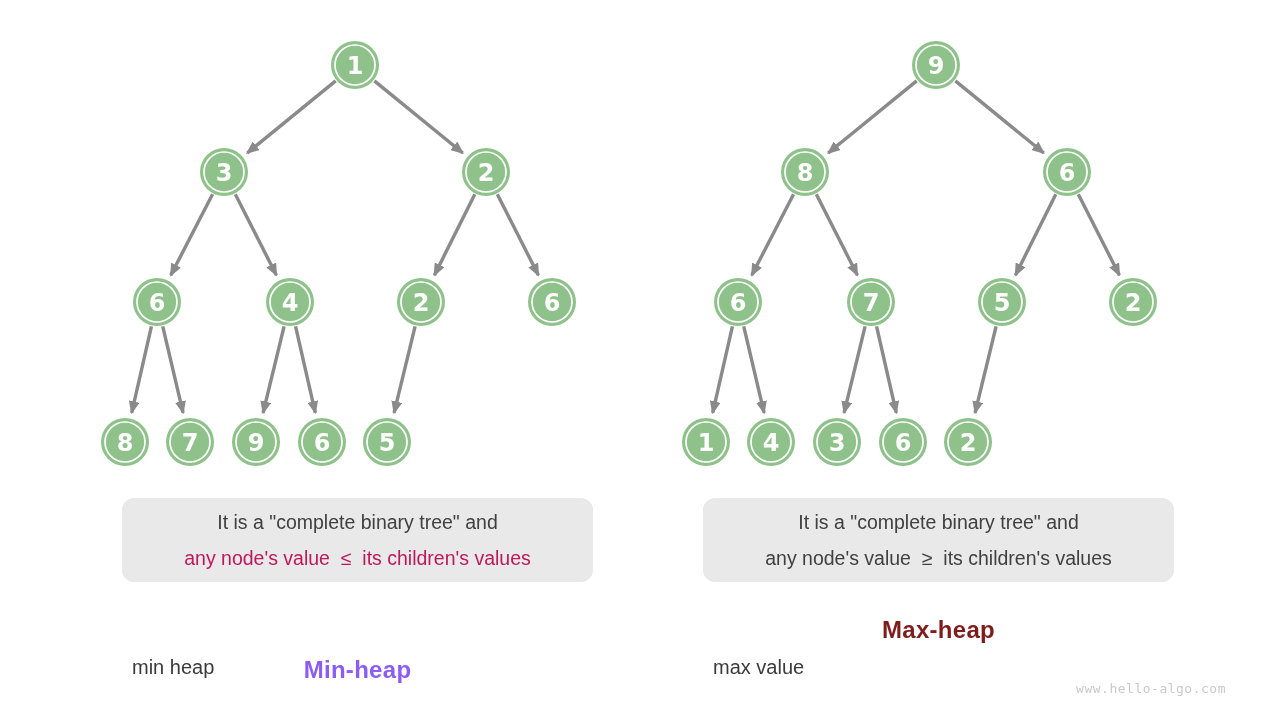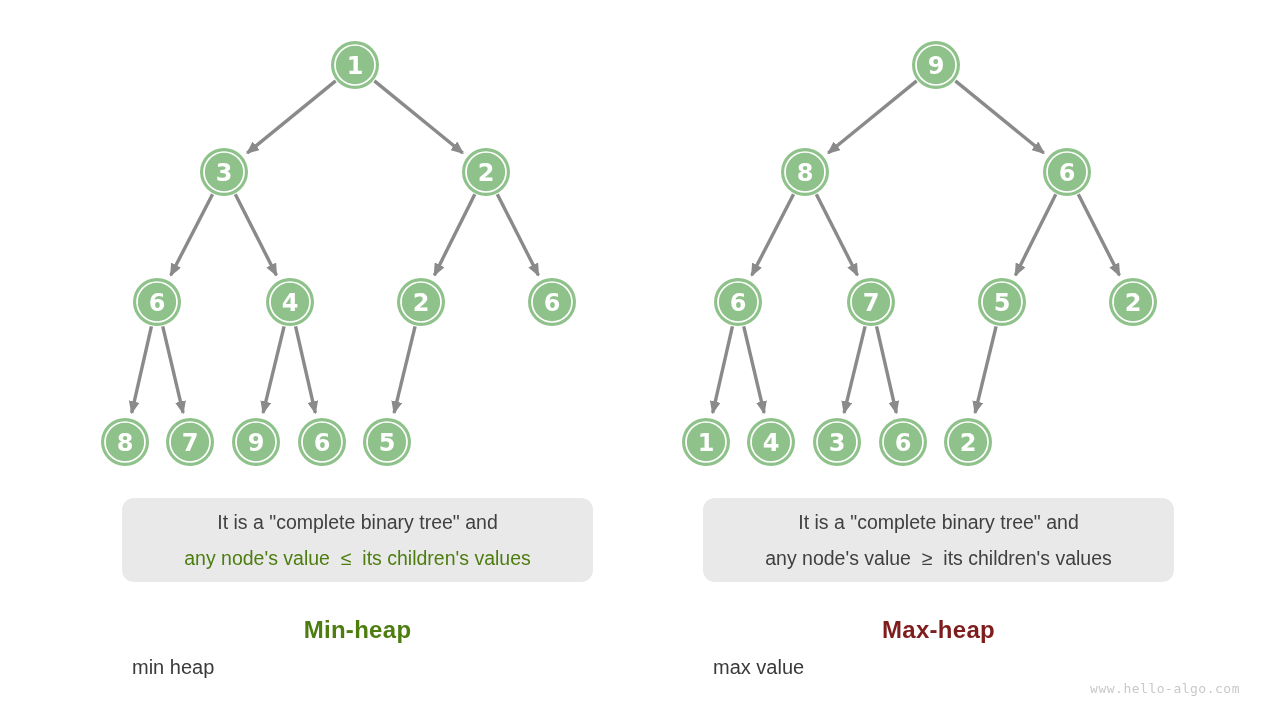--- a/index.html
+++ b/index.html
@@ -65,21 +65,21 @@
     top: 656px;
     left: 10px;
     width: 471px;
     text-align: left;
     font-size: 20px;
     color: #3a3a3a;
   }
   .watermark {
     position: absolute;
     top: 681px;
-    right: 40px;
+    right: 54px;
     font-family: "DejaVu Sans Mono", monospace;
     font-size: 13px;
     letter-spacing: 0.5px;
     color: #c9c9c9;
   }
   .node-value-text {
     font-family: "DejaVu Sans", sans-serif;
     font-size: 24px;
     font-weight: bold;
     fill: #ffffff;
@@ -240,23 +240,23 @@
           <circle cx="968" cy="442" r="24" fill="#8ec28a"></circle>
           <circle cx="968" cy="442" r="20" fill="none" stroke="#ffffff" stroke-width="1.7"></circle>
           <text x="968" y="442" dy="0.36em" text-anchor="middle" class="node-value-text" fill="#ffffff">2</text>
         </g>
       </g>
   </svg>
 
   <div class="panel left">
     <div class="caption-box" style="background: rgb(233, 233, 233);">
       <div class="caption-line" style="color: rgb(64, 64, 64);">It is a "complete binary tree" and</div>
-      <div class="caption-line" style="color: #4d7c0f;">any node's value  ≤  its children's values</div>
+      <div class="caption-line" style="color: #be185d;">any node's value  ≤  its children's values</div>
     </div>
-    <div class="heap-title" style="color: #4d7c0f;">Min-heap</div>
+    <div class="heap-title" style="color: #8b5cf6; margin-top: 40px;">Min-heap</div>
     <div class="heap-subtitle" style="color: rgb(58, 58, 58);">min heap</div>
   </div>
 
   <div class="panel right">
     <div class="caption-box" style="background: rgb(233, 233, 233);">
       <div class="caption-line" style="color: rgb(64, 64, 64);">It is a "complete binary tree" and</div>
       <div class="caption-line" style="color: rgb(64, 64, 64);">any node's value  ≥  its children's values</div>
     </div>
     <div class="heap-title" style="color: #7f1d1d;">Max-heap</div>
     <div class="heap-subtitle" style="color: rgb(58, 58, 58);">max value</div>

